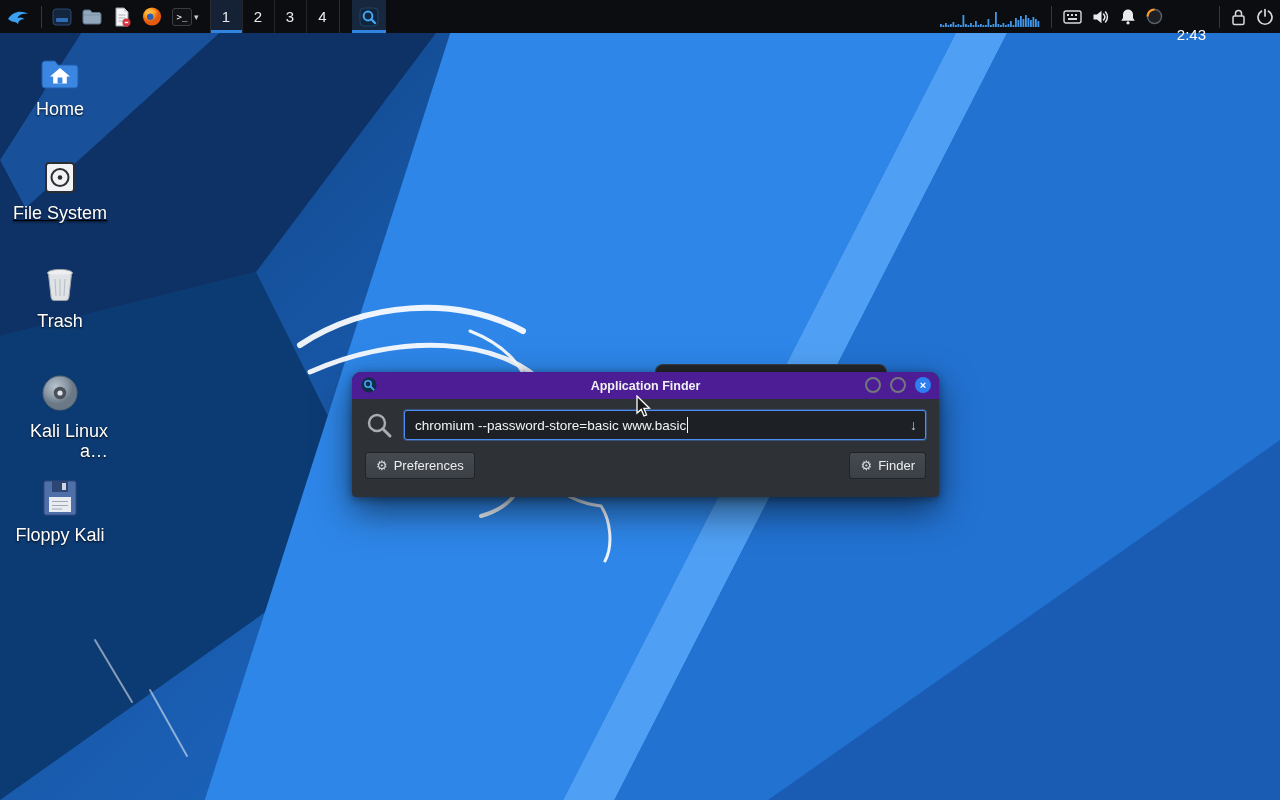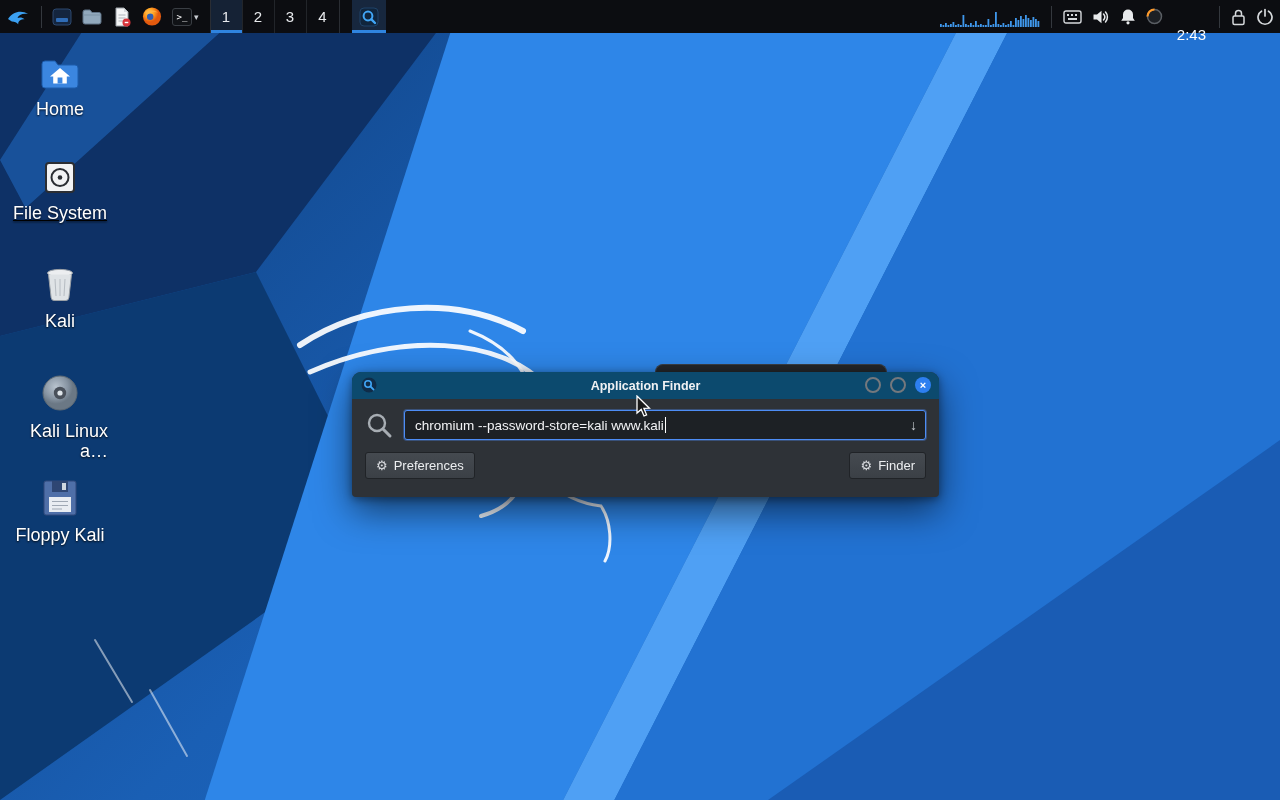--- a/index.html
+++ b/index.html
@@ -38,21 +38,21 @@
 
   
   .desk-item { position:absolute; width:96px; left:12px; display:flex; flex-direction:column; align-items:center; gap:8px; text-align:center; }
   .desk-label { color:#fff; font-size:18px; text-shadow:0 1px 2px rgba(0,0,0,.85); line-height:1.1; }
 
   
   .bg-window { position:absolute; left:655px; top:364px; width:232px; height:14px; background:#24272b; border:1px solid #3b3f45; border-bottom:none; border-radius:8px 8px 0 0; z-index:60; }
 
   
   .dialog { position:absolute; left:352px; top:372px; width:587px; height:125px; border-radius:9px 9px 4px 4px; background:#2e3237; box-shadow:0 14px 36px rgba(0,0,0,.55), 0 2px 8px rgba(0,0,0,.4); z-index:70; display:flex; flex-direction:column; }
-  .titlebar { height:27px; background:#0c4a6e; border-radius:9px 9px 0 0; position:relative; display:flex; align-items:center; justify-content:center; flex:none; }
+  .titlebar { height:27px; background:#4c1d95; border-radius:9px 9px 0 0; position:relative; display:flex; align-items:center; justify-content:center; flex:none; }
   .title-text { font-size:12.5px; font-weight:bold; color:#f0f1f3; }
   .title-icon { position:absolute; left:9px; top:5px; }
   .win-controls { position:absolute; right:8px; top:5px; display:flex; gap:9px; align-items:center; }
   .wc { width:16px; height:16px; border-radius:50%; border:2px solid #74787d; background:transparent; }
   .wc.close { background:#2d7ff0; border:none; display:flex; align-items:center; justify-content:center; color:#fff; font-size:11px; font-weight:bold; line-height:1; }
   .dlg-body { flex:1; padding:11px 13px 13px 13px; display:flex; flex-direction:column; }
   .search-row { display:flex; align-items:center; gap:11px; }
   .fake-input { flex:1; height:30px; background:#1d2125; border:1px solid #4d8df5; box-shadow:0 0 0 1px rgba(77,141,245,.35); border-radius:3px; display:flex; align-items:center; padding:0 8px 0 10px; }
   .fi-text { color:#f2f3f5; font-size:13.5px; white-space:nowrap; overflow:hidden; }
   .caret { display:inline-block; width:1px; height:16px; background:#fff; margin-left:1px; animation:blink 1s steps(1) infinite; }
@@ -265,21 +265,21 @@
   </svg>
   <div class="desk-label">File System</div>
 </div>
 
 <div class="desk-item" style="top:266px;">
   <svg width="40" height="38" viewBox="0 0 40 38">
     <ellipse cx="20" cy="7" rx="12.5" ry="3.6" fill="#eceef0" stroke="#9aa0a6"></ellipse>
     <path d="M8.5 8.5 l2.6 23 q.3 3 3 3 h11.8 q2.7 0 3-3 l2.6-23" fill="#dfe3e6" stroke="#9aa0a6"></path>
     <path d="M15 13 l1 17 M20 13 v17 M25 13 l-1 17" stroke="#b6bcc2" fill="none"></path>
   </svg>
-  <div class="desk-label">Kali</div>
+  <div class="desk-label">Trash</div>
 </div>
 
 <div class="desk-item" style="top:372px;text-align:right;">
   <svg width="42" height="42" viewBox="0 0 42 42">
     <defs>
       <radialGradient id="discg" cx="38%" cy="32%">
         <stop offset="0%" stop-color="#b9c4cf"></stop>
         <stop offset="70%" stop-color="#8794a2"></stop>
         <stop offset="100%" stop-color="#6b7885"></stop>
       </radialGradient>
@@ -321,21 +321,21 @@
     </div>
   </div>
 
   <div class="dlg-body">
     <div class="search-row">
       <svg width="28" height="28" viewBox="0 0 28 28">
         <circle cx="12" cy="12" r="8" fill="none" stroke="#a7adb3" stroke-width="2.4"></circle>
         <path d="M18 18 L25 25" stroke="#a7adb3" stroke-width="3" stroke-linecap="round"></path>
       </svg>
       <div class="fake-input" role="textbox">
-        <span class="fi-text">chromium --password-store=kali www.kali</span>
+        <span class="fi-text">chromium --password-store=basic www.basic</span>
         <span class="caret"></span>
         <span class="fi-spacer"></span>
         <span class="fi-arrow">↓</span>
       </div>
     </div>
     <div class="btn-row">
       <button class="btn">
         <span class="gear">⚙</span>
         <span>Preferences</span>
       </button>

